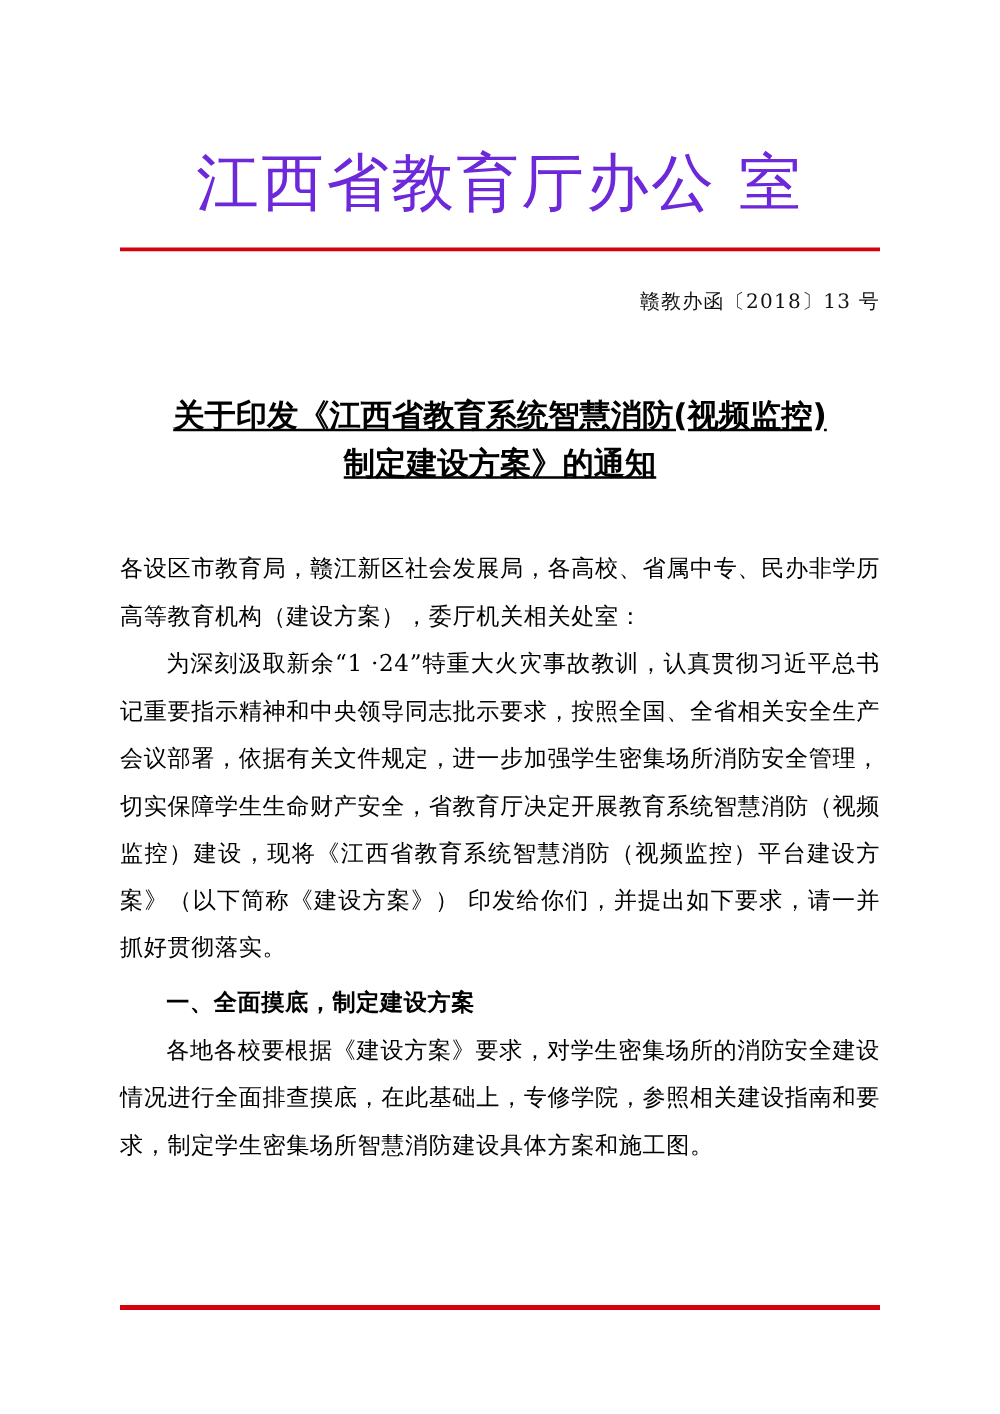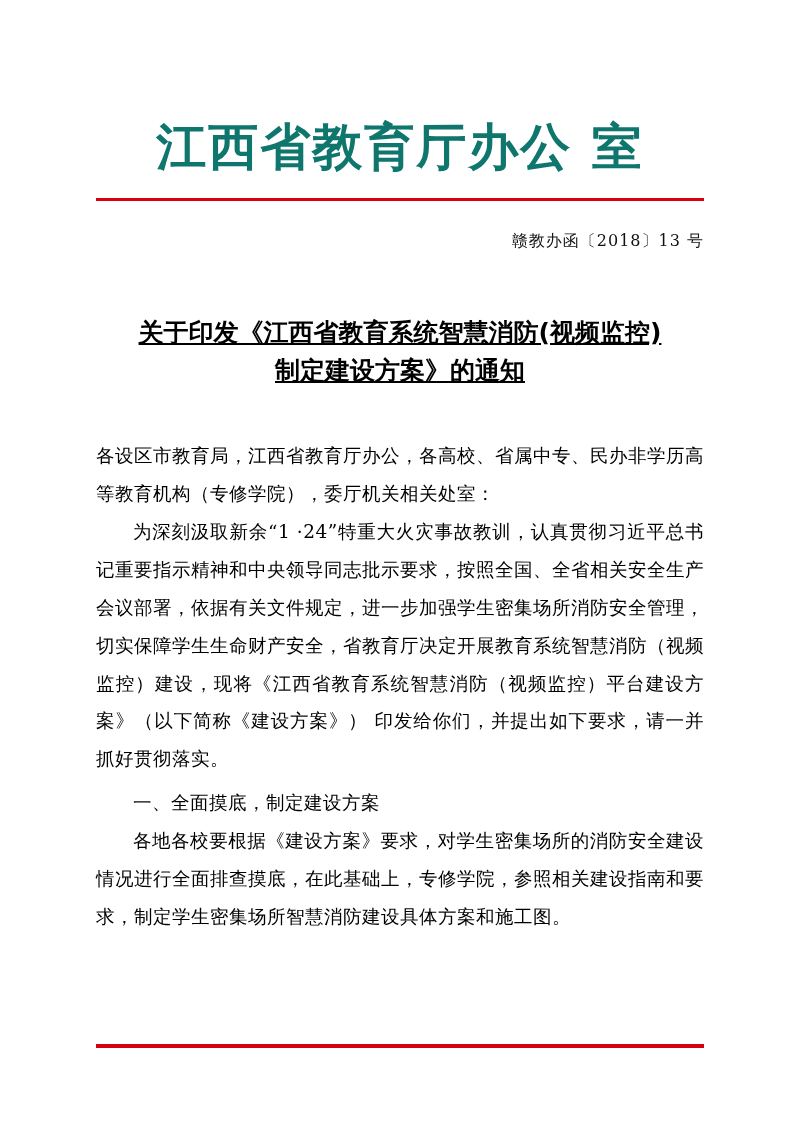--- a/index.html
+++ b/index.html
@@ -22,23 +22,23 @@
     box-sizing: border-box;
     padding: 0 96px;
   }
 
   
   .masthead {
     padding-top: 118px;
     text-align: center;
   }
   .masthead-title {
-    color: #0f766e;
+    color: #6d28d9;
     font-family: "DejaVu Serif", "Liberation Serif", serif;
-    font-weight: bold;
+    font-weight: normal;
     font-size: 50px;
     letter-spacing: 2px;
     line-height: 1.15;
     white-space: pre;
   }
   .masthead-rule {
     margin-top: 22px;
     height: 3px;
     background: #d6000f;
     width: 100%;
@@ -78,21 +78,21 @@
   }
   .para {
     margin: 0;
   }
   .para.indent {
     text-indent: 2em;
   }
   .section-heading {
     margin: 6px 0 0 0;
     font-family: "DejaVu Sans", "Liberation Sans", sans-serif;
-    font-weight: normal;
+    font-weight: bold;
     text-indent: 2em;
     font-size: 18.5px;
     line-height: 2.05;
     letter-spacing: 0.5px;
   }
 
   
   .footer-rule {
     position: absolute;
     left: 96px;
@@ -113,20 +113,20 @@
   </div>
 
   <div class="doc-number">赣教办函〔2018〕13 号</div>
 
   <div class="doc-title">
     <span class="line">关于印发《江西省教育系统智慧消防(视频监控)</span>
     <span class="line">制定建设方案》的通知</span>
   </div>
 
   <div class="body-block">
-    <p class="para">各设区市教育局，江西省教育厅办公，各高校、省属中专、民办非学历高等教育机构（专修学院），委厅机关相关处室：</p>
+    <p class="para">各设区市教育局，赣江新区社会发展局，各高校、省属中专、民办非学历高等教育机构（建设方案），委厅机关相关处室：</p>
     <p class="para indent">为深刻汲取新余“1 ·24”特重大火灾事故教训，认真贯彻习近平总书记重要指示精神和中央领导同志批示要求，按照全国、全省相关安全生产会议部署，依据有关文件规定，进一步加强学生密集场所消防安全管理，切实保障学生生命财产安全，省教育厅决定开展教育系统智慧消防（视频监控）建设，现将《江西省教育系统智慧消防（视频监控）平台建设方案》（以下简称《建设方案》） 印发给你们，并提出如下要求，请一并抓好贯彻落实。</p>
     <p class="section-heading">一、全面摸底，制定建设方案</p>
     <p class="para indent">各地各校要根据《建设方案》要求，对学生密集场所的消防安全建设情况进行全面排查摸底，在此基础上，专修学院，参照相关建设指南和要求，制定学生密集场所智慧消防建设具体方案和施工图。</p>
   </div>
 
   <div class="footer-rule"></div>
 </div>
 
 </body></html>

